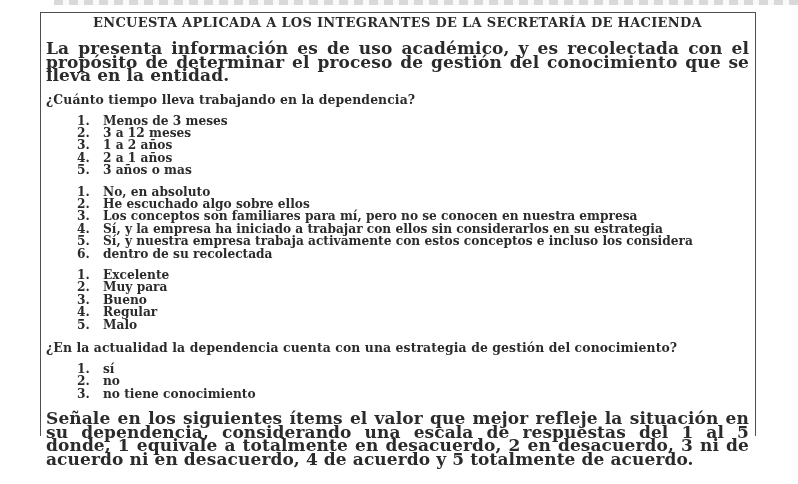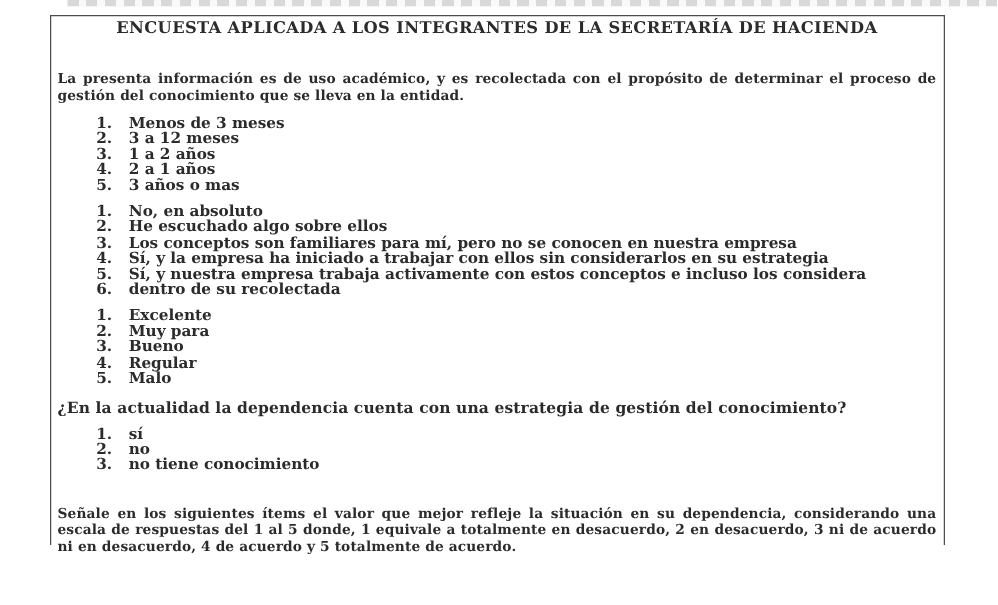--- a/index.html
+++ b/index.html
@@ -34,22 +34,22 @@
   }
   .title {
     margin: 0;
     text-align: center;
     font-size: 13px;
     line-height: 15px;
     font-weight: 700;
     letter-spacing: .3px;
   }
   .para {
-    margin: 26px 0 0;
-    font-size: 11px;
+    margin: 12px 0 0;
+    font-size: 17px;
     line-height: 13.5px;
     text-align: justify;
     letter-spacing: .1px;
   }
   .question {
     margin: 10px 0 0;
     font-size: 12.4px;
     line-height: 13px;
     letter-spacing: .1px;
   }
@@ -65,20 +65,21 @@
 </head>
 <body>
 
 <div class="scan-artifact"></div>
 
 <div class="doc">
   <p class="title">ENCUESTA APLICADA A LOS INTEGRANTES DE LA SECRETARÍA DE HACIENDA</p>
   <p class="para">La presenta información es de uso académico, y es recolectada con el propósito de determinar el proceso de gestión del conocimiento que se lleva en la entidad.</p>
   <div>
       <div>
+        <p class="question">¿Cuánto tiempo lleva trabajando en la dependencia?</p>
         <div class="options">
           <div class="opt">
             <span class="num">1.</span>
             <span class="lab">Menos de 3 meses</span>
           </div>
           <div class="opt">
             <span class="num">2.</span>
             <span class="lab">3 a 12 meses</span>
           </div>
           <div class="opt">

